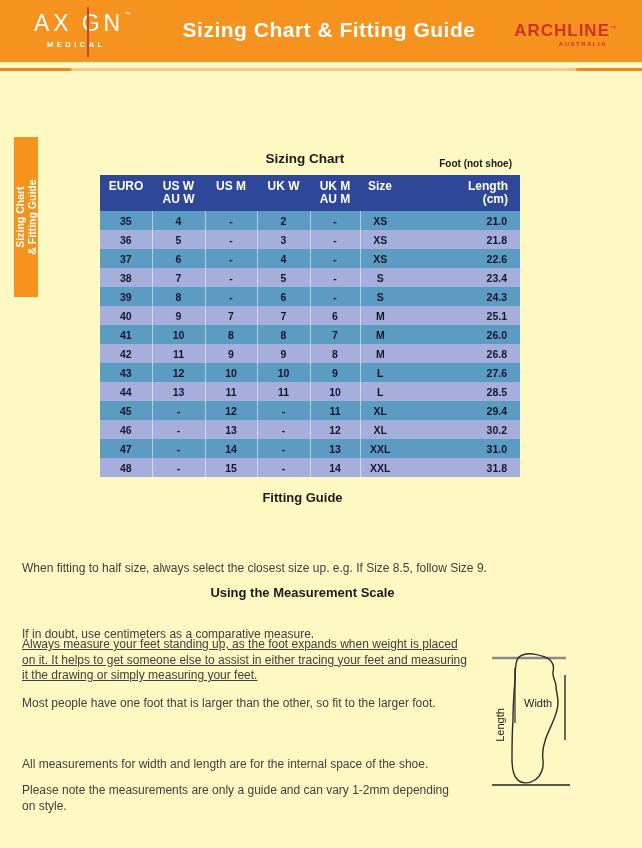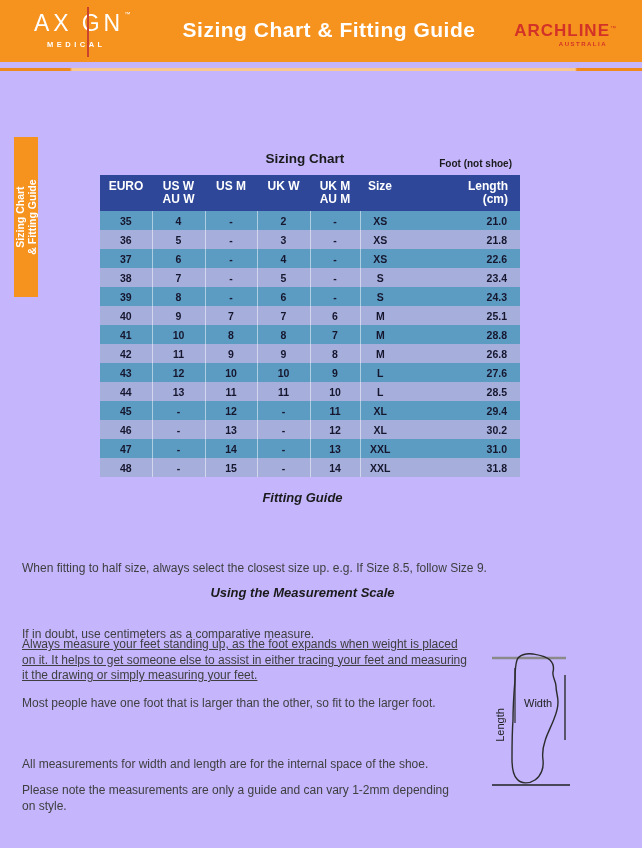--- a/index.html
+++ b/index.html
@@ -1,18 +1,18 @@
 <!DOCTYPE html>
 <html><head>
 <meta charset="utf-8">
 <style>
   * { margin:0; padding:0; box-sizing:border-box; }
   html,body { background:#fff; }
   body { font-family:"Liberation Sans", sans-serif; }
-  .page { position:relative; width:642px; height:848px; background:#c4b5fd; overflow:hidden; }
+  .page { position:relative; width:642px; height:848px; background:#fef9c3; overflow:hidden; }
 
   
   .banner { position:absolute; left:0; top:0; width:642px; height:62px; background:#F6921E; }
   .banner-divider { position:absolute; left:0; top:68px; width:642px; height:3px;
     background:linear-gradient(90deg,#ED8A1E 0,#ED8A1E 70px,#F9C890 72px,#F9C890 575px,#F08A1D 577px,#F08A1D 100%); }
   .axign { position:absolute; left:34px; top:10px; color:#fff; }
   .axign-row { display:flex; align-items:flex-start; font-size:23px; letter-spacing:4px; font-weight:normal; }
   .axign-gap { display:inline-block; width:9px; }
   .axign-line { position:absolute; left:53px; top:-3px; width:2px; height:50px; background:#C9432E; }
   .axign-tm { font-size:6px; margin-top:1px; }
@@ -42,21 +42,21 @@
   table.sizing thead th:nth-child(7){ text-align:right; padding-right:12px; }
   table.sizing tbody td { height:19px; text-align:center; font-size:10.5px; font-weight:bold;
     color:#16162E; padding:0; }
   table.sizing tbody td:nth-child(-n+5){ border-right:1px solid rgba(255,255,255,.5); }
   table.sizing tbody td:nth-child(7){ text-align:right; padding-right:13px; }
   table.sizing tbody tr:nth-child(odd) td { background:#5C9BC2; }
   table.sizing tbody tr:nth-child(even) td { background:#A6AFDB; }
 
   
   .sec-heading { position:absolute; left:0; width:605px; text-align:center;
-    font-size:13px; font-weight:bold; color:#1b1b1b;font-style:italic; }
+    font-size:13px; font-weight:bold; color:#1b1b1b; }
   .para { position:absolute; left:22px; font-size:12px; line-height:15.5px; color:#3F3F3F; }
   .pre { white-space:pre-line; }
   #fg-heading { top:490px; }
   #p1 { top:516px; width:606px; }
   #p2 { top:561px; width:606px; }
   #um-heading { top:585px; }
   #p3 { top:627px; width:606px; }
   #p4 { top:637px; width:480px;text-decoration:underline; }
   #p5 { top:696px; width:606px; }
   #p6 { top:757px; width:606px; }
@@ -194,21 +194,21 @@
           <td>M</td>
           <td>25.1</td>
         </tr>
         <tr>
           <td>41</td>
           <td>10</td>
           <td>8</td>
           <td>8</td>
           <td>7</td>
           <td>M</td>
-          <td>28.8</td>
+          <td>26.0</td>
         </tr>
         <tr>
           <td>42</td>
           <td>11</td>
           <td>9</td>
           <td>9</td>
           <td>8</td>
           <td>M</td>
           <td>26.8</td>
         </tr>

